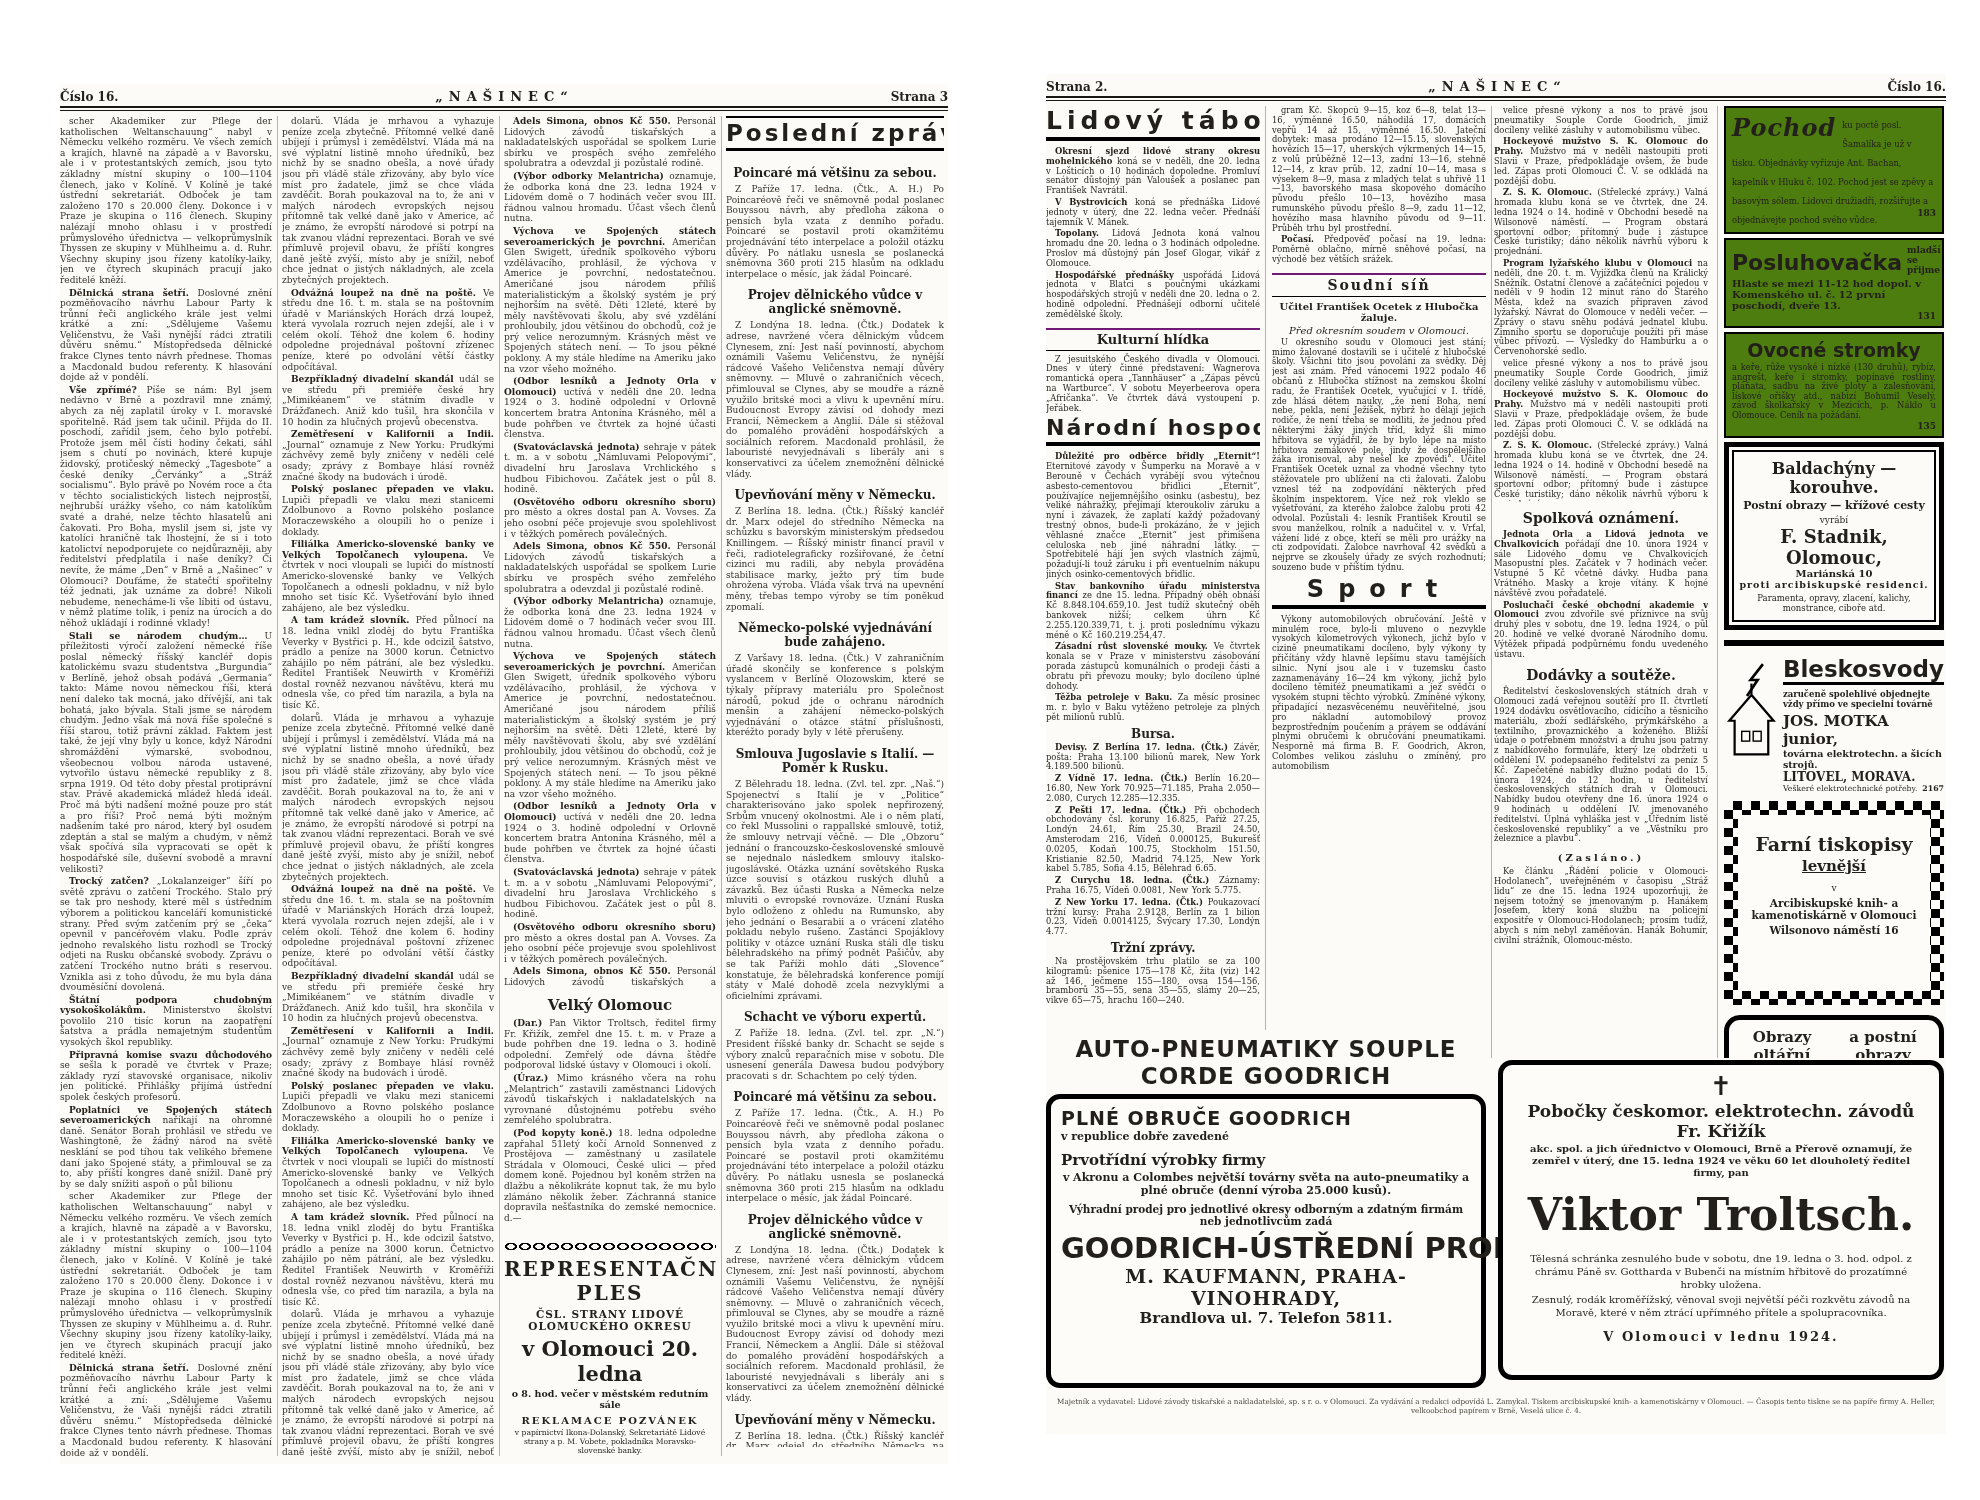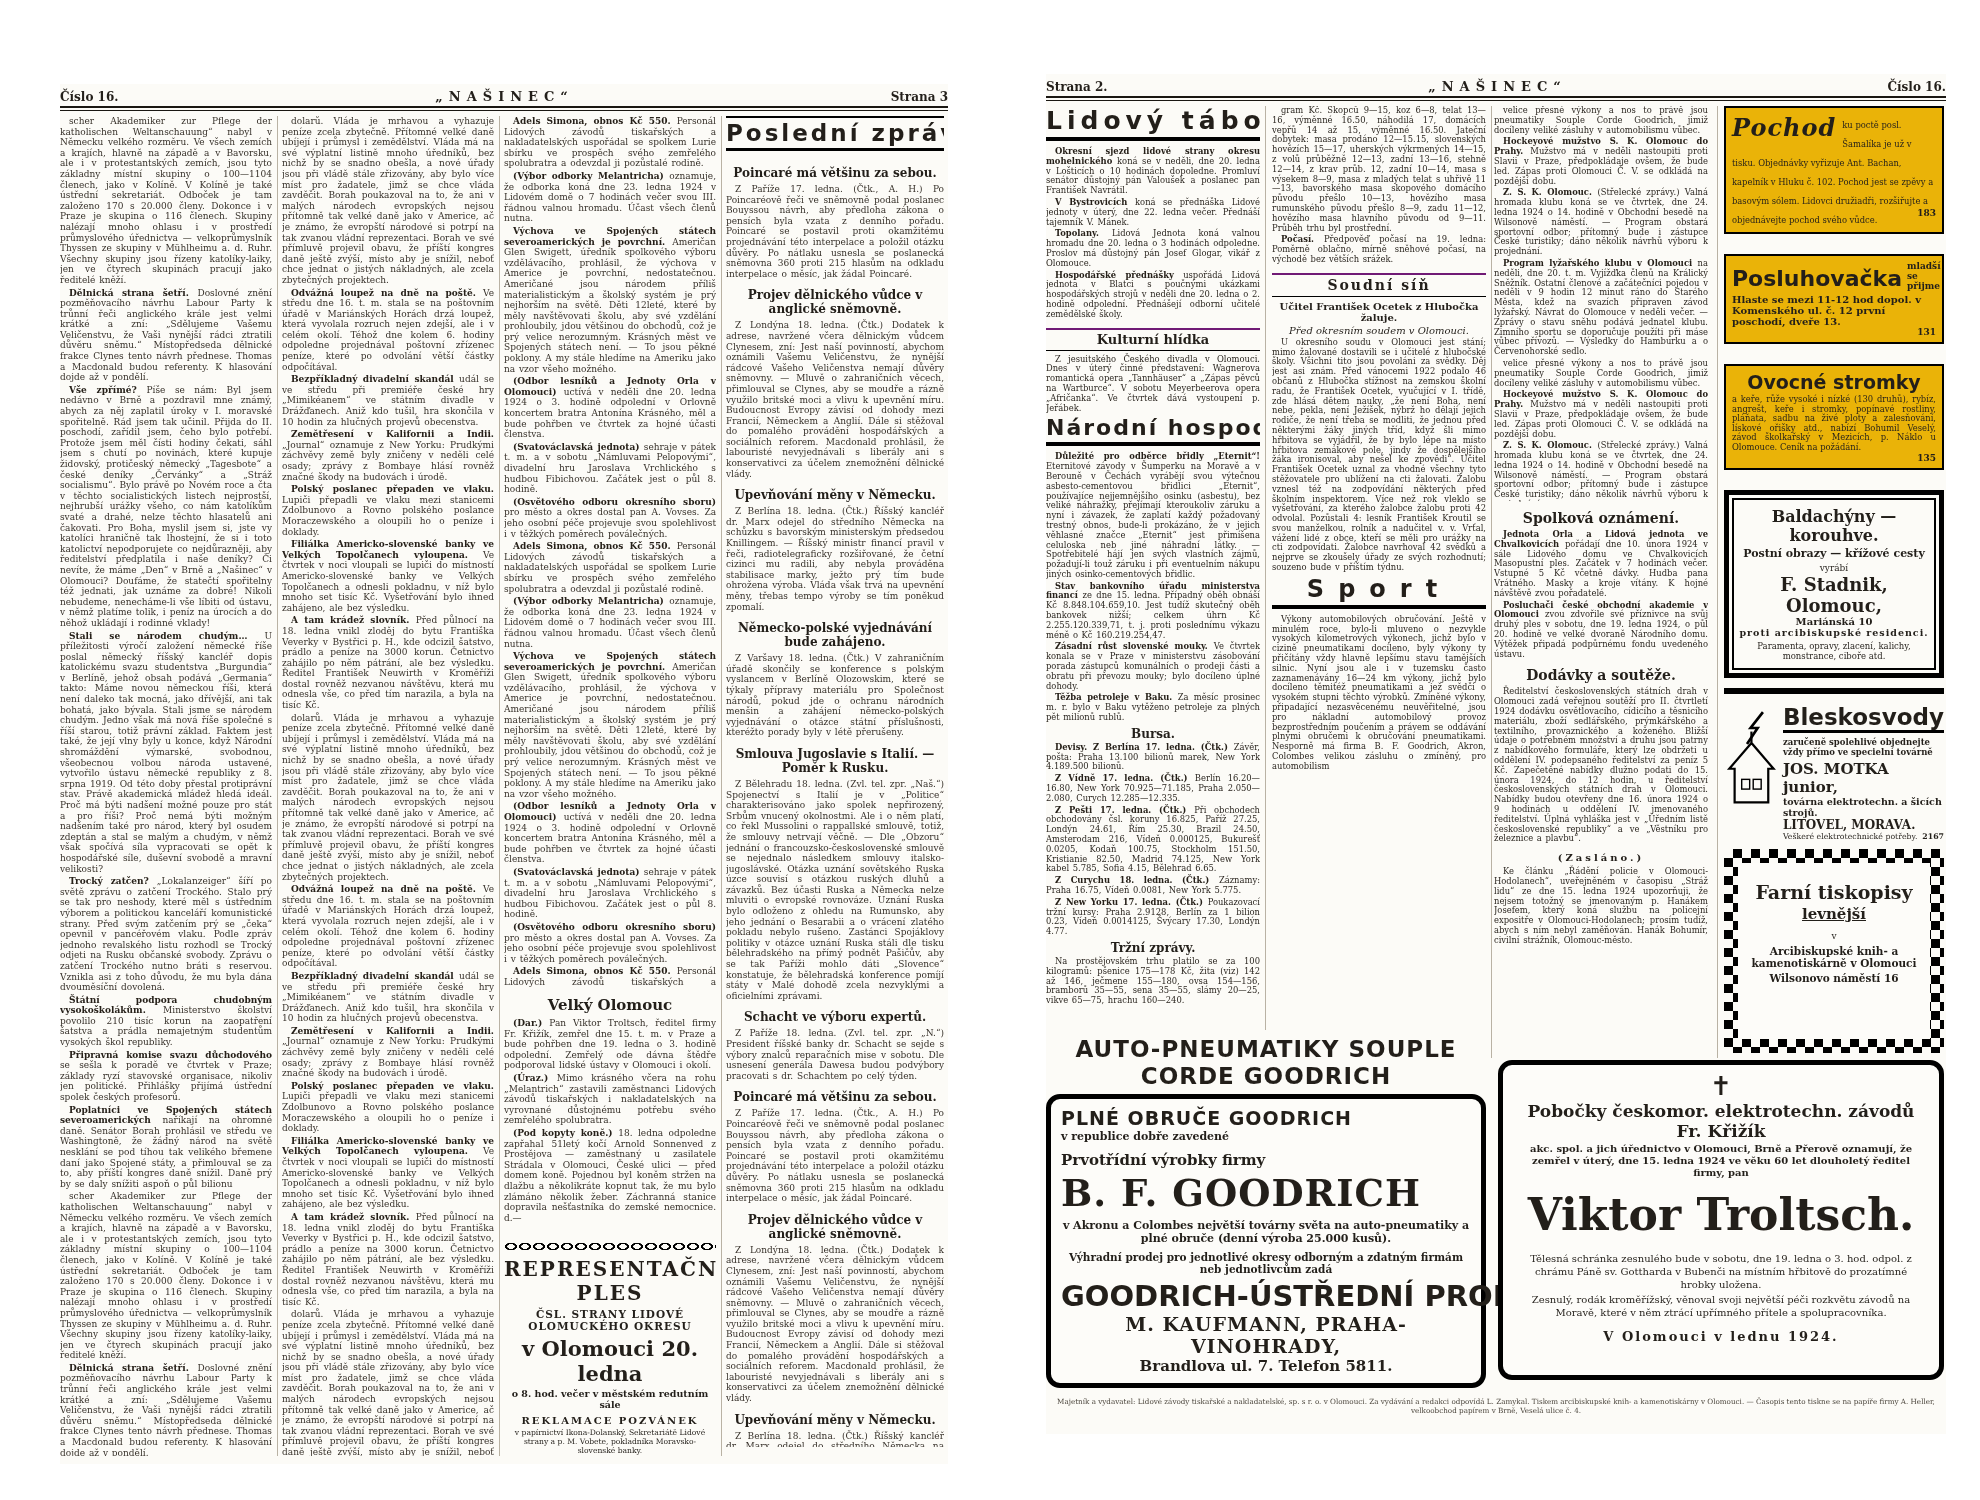--- a/index.html
+++ b/index.html
@@ -23,21 +23,21 @@
   .banner{font-family:"DejaVu Sans","Liberation Sans",sans-serif;font-weight:bold;text-align:left;
           font-size:25px;letter-spacing:5px;border-bottom:4px solid #000;padding-bottom:2px;margin:0 0 6px;white-space:nowrap;}
   .banner2{font-family:"DejaVu Sans","Liberation Sans",sans-serif;font-weight:bold;font-size:23px;
            letter-spacing:3px;text-align:center;border-top:2px solid #000;border-bottom:3px solid #000;
            padding:2px 0;margin:0 0 6px;white-space:nowrap;}
   .sechead{font-weight:bold;text-align:center;font-size:15px;margin:8px 0 4px;}
   .sechead.rules{border-top:2px solid #701a75;border-bottom:1px solid #000;padding:2px 0 3px;}
   .pz-headline{font-weight:bold;text-align:center;font-size:12px;line-height:14px;margin:9px 4px 4px;}
   .subhead{font-weight:bold;text-align:center;font-size:10px;margin:2px 0;}
   
-  .adbox{border:2px solid #000;background:#eab308;padding:5px 6px;margin-bottom:20px;overflow:hidden;}
+  .adbox{border:2px solid #000;background:#4d7c0f;padding:5px 6px;margin-bottom:4px;overflow:hidden;}
   .ad-title-script{font-size:24px;font-weight:bold;font-style:italic;letter-spacing:1px;}
   .ad-title-sans{font-family:"DejaVu Sans","Liberation Sans",sans-serif;font-weight:bold;}
   .tiny{font-size:8.4px;line-height:9.6px;text-align:justify;}
   .num{float:right;font-weight:bold;font-size:9px;}
   .frame{border:5px solid #000;padding:3px;margin-bottom:10px;}
   .frame-in{border:2px solid #000;padding:7px 5px;text-align:center;}
   .thickrule{border-top:6px solid #000;margin:4px 0 10px;}
   .checker{padding:14px;margin-bottom:10px;
      background-image:linear-gradient(45deg,#000 25%,transparent 25%,transparent 75%,#000 75%),
                       linear-gradient(45deg,#000 25%,transparent 25%,transparent 75%,#000 75%);
@@ -229,21 +229,20 @@
     <p class="para">Výkony automobilových obručování. Ještě v minulém roce, bylo-li mluveno o nezvykle vysokých kilometrových výkonech, jichž bylo v cizině pneumatikami docíleno, byly výkony ty přičítány vždy hlavně lepšímu stavu tamějších silnic. Nyní jsou ale i v tuzemsku často zaznamenávány 16—24 km výkony, jichž bylo docíleno těmitéž pneumatikami a jež svědčí o vysokém stupni těchto výrobků. Zmíněné výkony, připadající nezasvěcenému neuvěřitelné, jsou pro nákladní automobilový provoz bezprostředním poučením a právem se oddávání plnými obručemi k obručování pneumatikami. Nesporně má firma B. F. Goodrich, Akron, Colombes velikou zásluhu o zmíněný, pro automobilism</p>
   </div>
   <div class="vrule" style="left:445px;height:952px;"></div>
 
   <div style="position:absolute;left:0;top:960px;width:440px;">
     <div class="gd-banner">AUTO-PNEUMATIKY SOUPLE CORDE GOODRICH</div>
     <div class="gd-box">
       <div class="gd1">PLNÉ OBRUČE GOODRICH</div>
       <div class="gd2">v republice dobře zavedené</div>
       <div class="gd3">Prvotřídní výrobky firmy</div>
-      <div class="gd4">B. F. GOODRICH</div>
       <div class="gd5">v Akronu a Colombes největší továrny světa na auto-pneumatiky a plné obruče (denní výroba 25.000 kusů).</div>
       <div class="gd6">Výhradní prodej pro jednotlivé okresy odborným a zdatným firmám neb jednotlivcům zadá</div>
       <div class="gd7">GOODRICH-ÚSTŘEDNÍ PRODEJ</div>
       <div class="gd8">M. KAUFMANN, PRAHA-VINOHRADY,</div>
       <div class="gd9">Brandlova ul. 7. Telefon 5811.</div>
     </div>
   </div>
 
   <div class="col sm" style="left:448px;width:214px;height:952px;">
     <div style="height:396px;overflow:hidden;">

